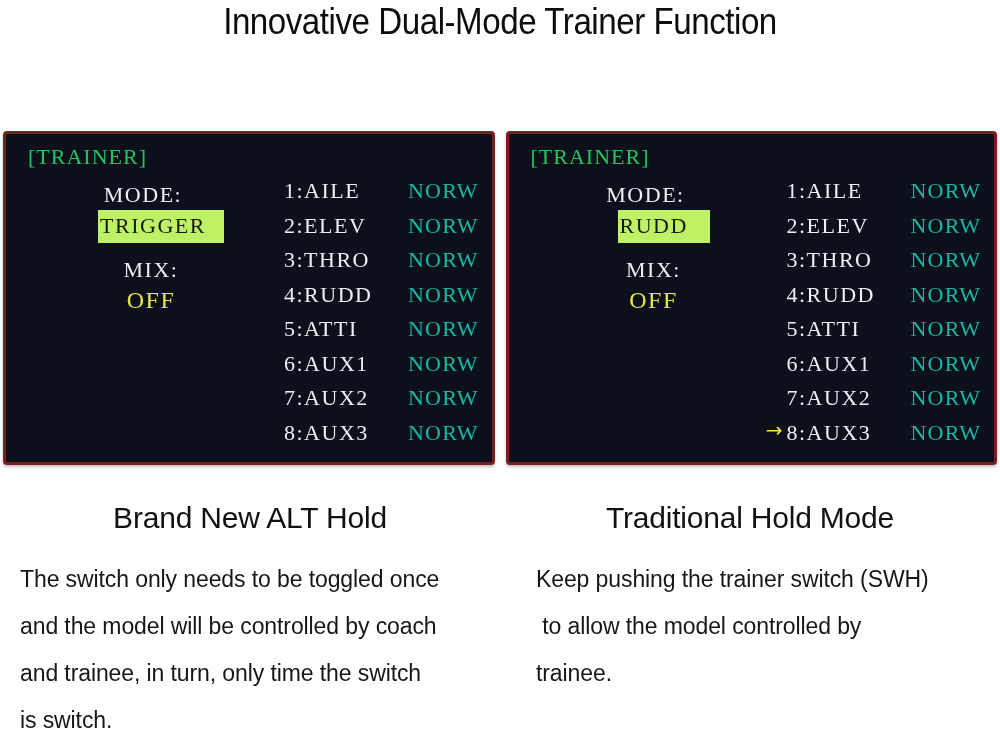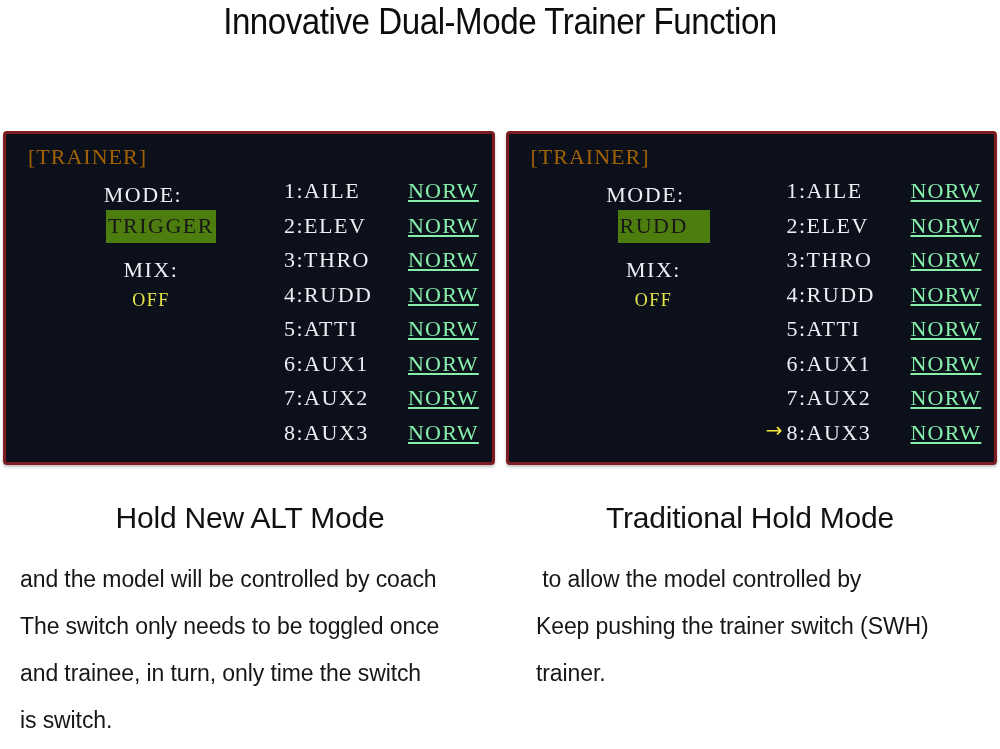--- a/index.html
+++ b/index.html
@@ -62,21 +62,21 @@
 
   
   .lcd-left {
     position: absolute;
     top: 8px;
     left: 12px;
     width: 250px;
   }
   .lcd-title {
     font-size: 22px;
-    color: #a16207;
+    color: #22c55e;
     letter-spacing: 1px;
     margin-left: 10px;
     line-height: 30px;
     white-space: pre;
   }
   .lcd-field {
     display: flex;
     align-items: center;
     line-height: 30px;
     margin-top: 8px;
@@ -84,31 +84,31 @@
     flex-direction: column;
   }
   .lcd-field.indent { padding-left: 16px; margin-top: 12px; }
   .fld-label {
     font-size: 22px;
     color: #eceff5;
     letter-spacing: 1.5px;
   }
   .fld-value-hl {
     font-size: 22px;
-    background: #4d7c0f;
+    background: #bef264;
     color: #171717;
     letter-spacing: 1.5px;
-    padding: 1px 2px 2px 2px;
+    padding: 1px 18px 2px 2px;
     display: inline-block;
     min-width: 92px;
     box-sizing: border-box;
     margin-left: 36px;
   }
   .fld-value-yellow {
-    font-size: 18px;
+    font-size: 24px;
     color: #e6e64a;
     letter-spacing: 1.5px;
   }
 
   
   .lcd-channels {
     position: absolute;
     top: 44px;
     left: 248px;
     right: 8px;
@@ -130,23 +130,22 @@
   }
   .chan-name {
     flex: 0 0 124px;
     font-size: 22px;
     color: #eceff5;
     letter-spacing: 1.5px;
   }
   .chan-value {
     flex: 0 0 auto;
     font-size: 22px;
-    color: #86efac;
+    color: #14b8a6;
     letter-spacing: 1.2px;
-    text-decoration: underline;
   }
 
   
   .captions {
     position: absolute;
     top: 498px;
     left: 0;
     width: 1000px;
     display: flex;
   }
@@ -305,32 +304,32 @@
       </div>
 
     </div>
   </div>
 
 </div>
 
 <div class="captions">
 
   <div class="caption-col left">
-    <div class="caption-heading">Hold New ALT Mode</div>
+    <div class="caption-heading">Brand New ALT Hold</div>
     <div class="caption-body">
+      <span class="ln">The switch only needs to be toggled once</span>
       <span class="ln">and the model will be controlled by coach</span>
-      <span class="ln">The switch only needs to be toggled once</span>
       <span class="ln">and trainee, in turn, only time the switch</span>
       <span class="ln">is switch.</span>
     </div>
   </div>
 
   <div class="caption-col right">
     <div class="caption-heading">Traditional Hold Mode</div>
     <div class="caption-body">
+      <span class="ln">Keep pushing the trainer switch (SWH)</span>
       <span class="ln"> to allow the model controlled by</span>
-      <span class="ln">Keep pushing the trainer switch (SWH)</span>
-      <span class="ln">trainer.</span>
+      <span class="ln">trainee.</span>
       <span class="ln"></span>
     </div>
   </div>
 
 </div>
 
 </body></html>

